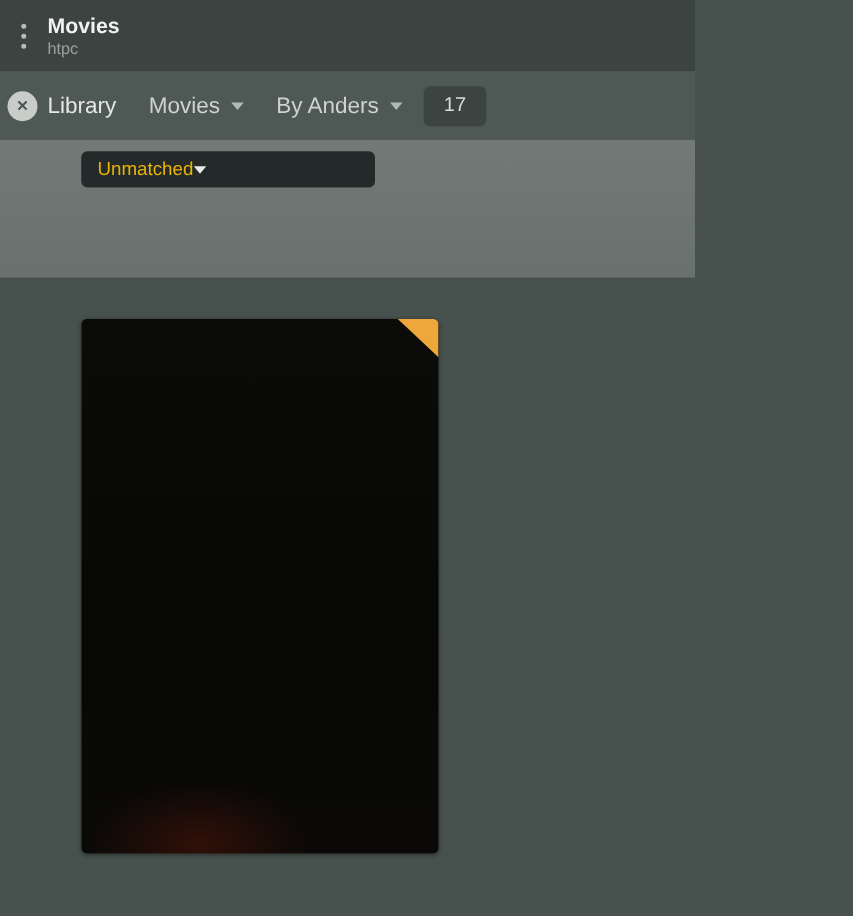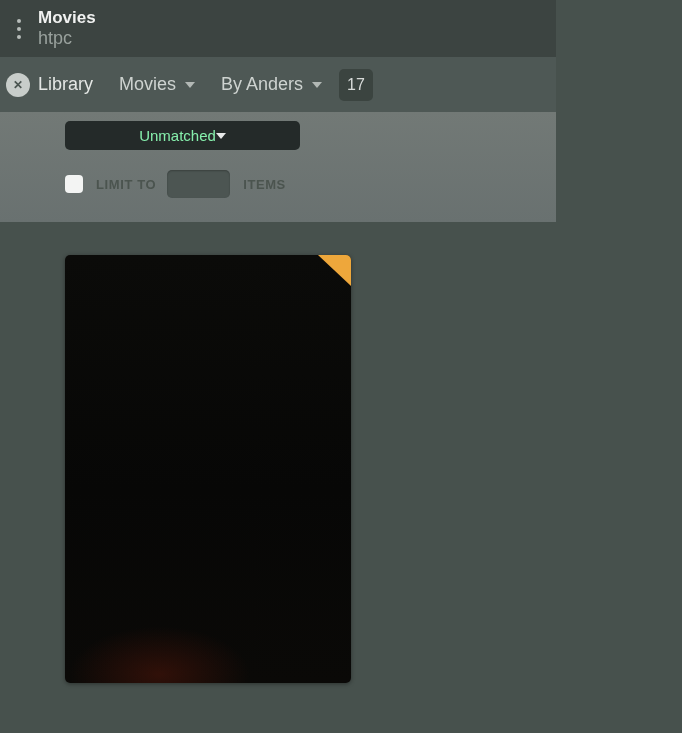--- a/index.html
+++ b/index.html
@@ -18,21 +18,21 @@
     display: flex; align-items: center;
   }
   .kebab {
     margin-left: 13px; padding: 4px;
     display: flex; flex-direction: column; gap: 4px;
     cursor: pointer; background: none; border: none;
   }
   .kebab i { width: 4px; height: 4px; border-radius: 50%; background: #b7bdba; display:block; }
   .title-block { margin-left: 13px; }
   .app-title { font-size: 17px; font-weight: 700; color: #f1f2f1; line-height: 1.15; }
-  .app-subtitle { font-size: 18px; color: #99a19d; margin-top: 1px; }
+  .app-subtitle { font-size: 13px; color: #99a19d; margin-top: 1px; }
 
   
   .crumb-bar {
     height: 55px; flex: 0 0 55px;
     background: #4e5855;
     display: flex; align-items: center;
     padding-left: 6px;
   }
   .close-btn {
     width: 24px; height: 24px; border-radius: 50%;
@@ -50,34 +50,34 @@
   .caret {
     width: 0; height: 0; display: inline-block;
     border-left: 5px solid transparent;
     border-right: 5px solid transparent;
     border-top: 6px solid #b2b8b5;
   }
   .caret.light { border-top-color: #e8eae9; }
   .count-badge {
     margin-left: 17px;
     background: #3b4440; color: #d8dbd9;
-    font-size: 16px; padding: 7px 8px; border-radius: 5px;
+    font-size: 16px; padding: 7px 16px; border-radius: 5px;
   }
 
   
   .filter-panel {
     height: 110px; flex: 0 0 110px;
     background: linear-gradient(180deg, #727976 0%, #697170 100%);
     padding: 9px 0 0 65px;
   }
   .filter-row { display: flex; gap: 13px; }
   .dd {
     height: 29px; background: #242a29; border: none; border-radius: 5px;
-    color: #86efac; font-family: inherit; font-size: 15px;
-    display: flex; align-items: center; justify-content: center;
+    color: #eab308; font-family: inherit; font-size: 15px;
+    display: flex; align-items: center; justify-content: flex-start;
     padding: 0 13px; cursor: pointer;
   }
   .field-dd { width: 235px; }
   .op-dd { width: 232px; }
   .limit-row { margin-top: 20px; display: flex; align-items: center; }
   .checkbox {
     width: 18px; height: 18px; background: #f3f4f3;
     border-radius: 4px; cursor: pointer; flex: 0 0 18px;
     border: none;
   }
@@ -171,26 +171,20 @@
     <span class="count-badge">17</span>
   </nav>
 
   <section class="filter-panel">
     <div class="filter-row">
       <button class="dd field-dd">
         <span>Unmatched</span>
         <i class="caret light"></i>
       </button>
     </div>
-    <div class="limit-row">
-      <button class="checkbox"></button>
-      <span class="limit-label">LIMIT TO</span>
-      <input class="limit-input" type="text" value="" style="">
-      <span class="limit-label">ITEMS</span>
-    </div>
   </section>
 
   <main class="content">
 
 
     <div class="card">
       <div class="poster art-2">
         <span class="corner-flag"></span>
       </div>
     </div>

